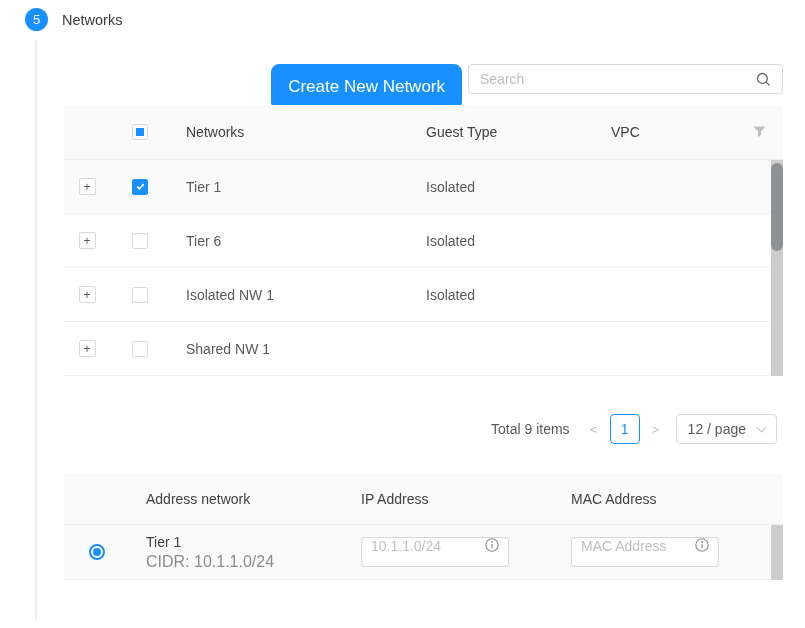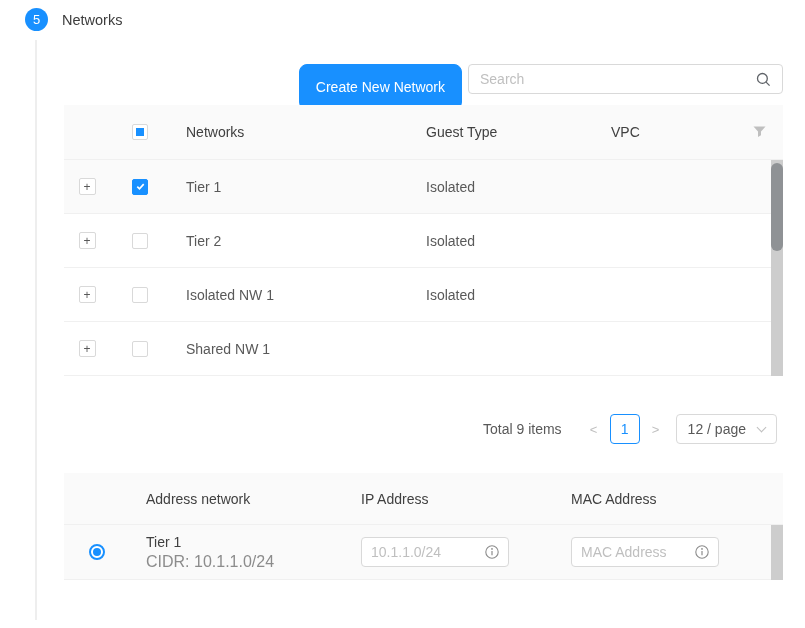--- a/index.html
+++ b/index.html
@@ -15,21 +15,21 @@
     border-radius:50%; background:#1890ff; color:#fff;
     display:flex; align-items:center; justify-content:center; font-size:13px;
   }
   .step-title { position:absolute; left:62px; top:12px; font-size:14.5px; color:#3c3c3c; font-weight:500; }
   .step-line { position:absolute; left:35px; top:40px; width:2px; height:580px; background:#eeeeee; }
 
   
   .toolbar { position:absolute; left:64px; top:64px; width:719px; height:30px; display:flex; justify-content:flex-end; gap:6px; }
   .btn-primary {
     height:46px; padding:0 16px; background:#1890ff; border:1px solid #1890ff; border-radius:8px;
-    color:#fff; font-size:14px; display:flex; align-items:center; cursor:pointer; font-family:inherit;
+    color:#fff; font-size:17px; display:flex; align-items:center; cursor:pointer; font-family:inherit;
   }
   .search-box {
     width:315px; height:30px; border:1px solid #d9d9d9; border-radius:4px; background:#fff;
     display:flex; align-items:center; padding:0 11px;
   }
   .search-box input { flex:1; min-width:0; border:none; outline:none; font:inherit; color:#ec4899; background:transparent; }
   input::placeholder { color:#bfbfbf; }
   .search-icon { display:flex; color:#5f6368; }
 
   
@@ -60,21 +60,21 @@
   .checkbox.indeterminate::after { content:""; position:absolute; left:3px; top:3px; width:8px; height:8px; background:#1890ff; }
   .checkbox.checked { background:#1890ff; border-color:#1890ff; display:flex; align-items:center; justify-content:center; }
 
   .scroll-track { position:absolute; right:0; top:0; width:12px; background:#cdcdcd; }
   .t1 .scroll-track { height:216px; }
   .t2 .scroll-track { height:55px; }
   .scroll-thumb { position:absolute; left:0; top:3px; width:12px; height:88px; background:#8f9295; border-radius:6px; }
 
   
   .pagination { position:absolute; left:64px; top:414px; width:713px; height:30px; display:flex; justify-content:flex-end; align-items:center; color:#595959; }
-  .pg-total { margin-right:22px; }
+  .pg-total { margin-right:14px; }
   .pg-arrow { width:20px; text-align:center; color:#bfbfbf; font-size:13px; cursor:pointer; user-select:none; }
   .pg-page {
     width:30px; height:30px; border:1px solid #1890ff; border-radius:4px; color:#1890ff;
     display:flex; align-items:center; justify-content:center; margin:0 6px; cursor:pointer;
   }
   .pg-size {
     height:30px; border:1px solid #d9d9d9; border-radius:4px; background:#fff; color:#595959;
     display:flex; align-items:center; padding:0 11px; margin-left:10px; cursor:pointer;
   }
   .chev-down { width:7px; height:7px; border-right:1.4px solid #bfbfbf; border-bottom:1.4px solid #bfbfbf; transform:rotate(45deg); margin-left:12px; margin-top:-4px; }
@@ -85,21 +85,21 @@
   .c2-ip { width:210px; padding-left:16px; }
   .c2-mac { width:228px; padding-left:16px; }
   .name-main { color:#404040; }
   .cidr { font-size:16px; color:#8c8c8c; margin-top:3px; }
 
   .radio { width:16px; height:16px; border-radius:50%; border:2px solid #1890ff; background:#fff; position:relative; cursor:pointer; }
   .radio::after { content:""; position:absolute; left:2px; top:2px; width:8px; height:8px; border-radius:50%; background:#1890ff; }
 
   .input-box {
     width:148px; height:30px; border:1px solid #d9d9d9; border-radius:4px; background:#fff;
-    display:flex; align-items:center; padding:0 9px;
+    display:flex; align-items:flex-start; padding:0 9px;
   }
   .input-box input { flex:1; min-width:0; border:none; outline:none; font:inherit; color:#595959; background:transparent; }
   .info-icon { display:flex; color:#8c8c8c; margin-left:6px; }
   .filter-icon { display:flex; color:#bfbfbf; }
 </style>
 </head>
 <body>
 
 <div class="page">
 
@@ -156,21 +156,21 @@
         <div class="c-vpc"></div>
         <div class="c-filter"></div>
       </div>
       <div class="row">
         <div class="c-exp">
             <button class="expand-btn">+</button>
           </div>
         <div class="c-chk">
             <span class="checkbox"></span>
           </div>
-        <div class="c-name">Tier 2</div>
+        <div class="c-name">Tier 6</div>
         <div class="c-guest">Isolated</div>
         <div class="c-vpc"></div>
         <div class="c-filter"></div>
       </div>
       <div class="row">
         <div class="c-exp">
             <button class="expand-btn">+</button>
           </div>
         <div class="c-chk">
             <span class="checkbox"></span>

